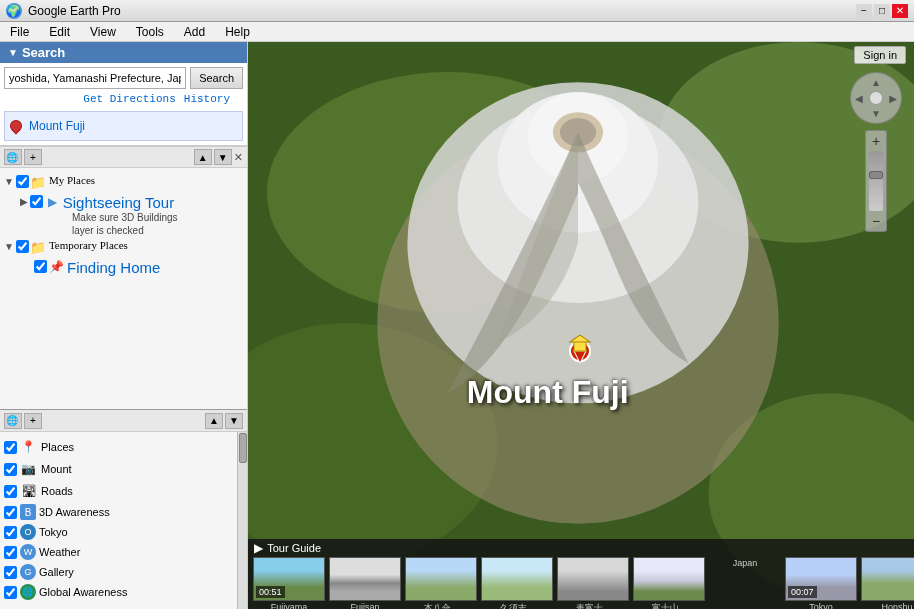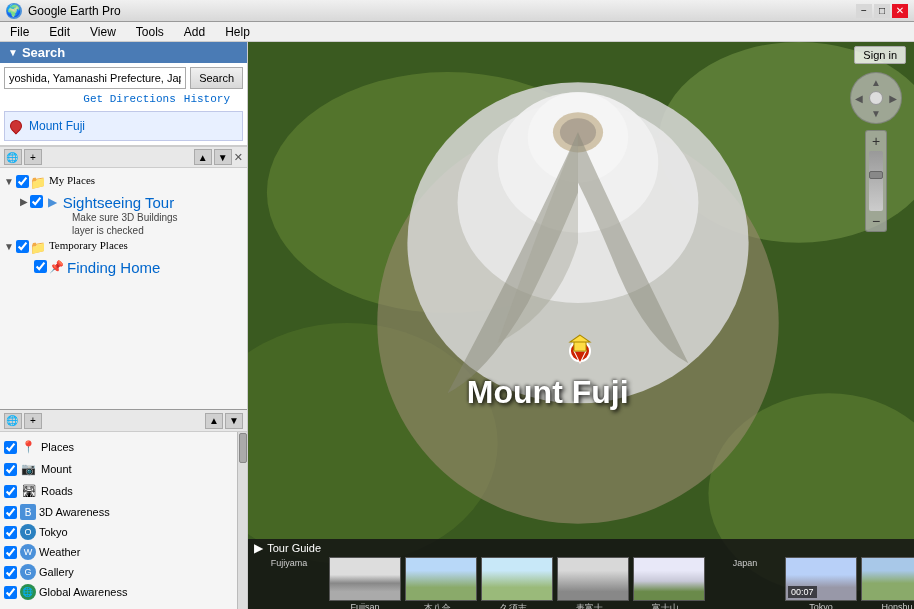--- a/index.html
+++ b/index.html
@@ -558,20 +558,23 @@
     </div>
 
     <div id="tour-guide">
       <div id="tour-guide-header">
         <span id="tour-guide-icon">▶</span>
         <span>Tour Guide</span>
       </div>
       <div id="tour-thumbs">
 
         <div class="thumb-item">
+          <div class="thumb-img thumb-fujiyama">
+            <div class="thumb-overlay">00:51</div>
+          </div>
           <span class="thumb-label">Fujiyama</span>
         </div>
 
         <div class="thumb-item">
           <div class="thumb-img thumb-fujisan"></div>
           <span class="thumb-label">Fujisan</span>
         </div>
 
         <div class="thumb-item">
           <div class="thumb-img thumb-honpachi"></div>

